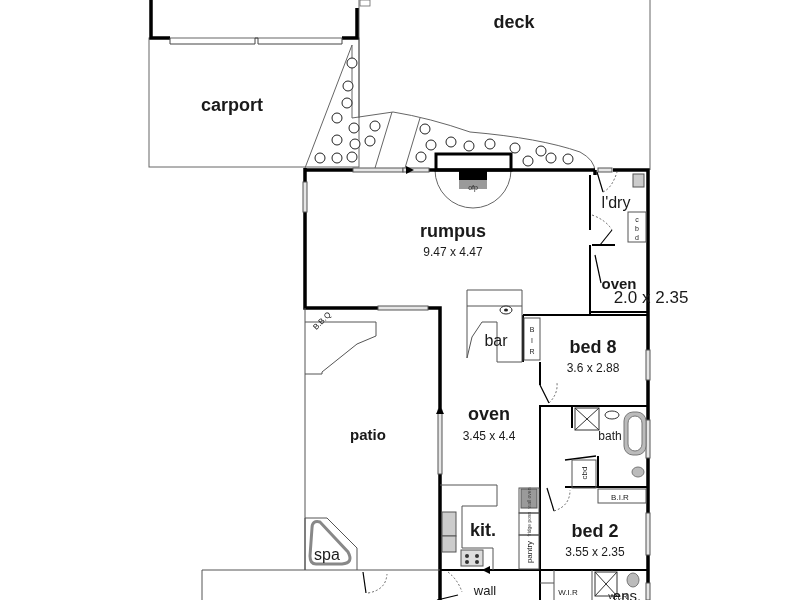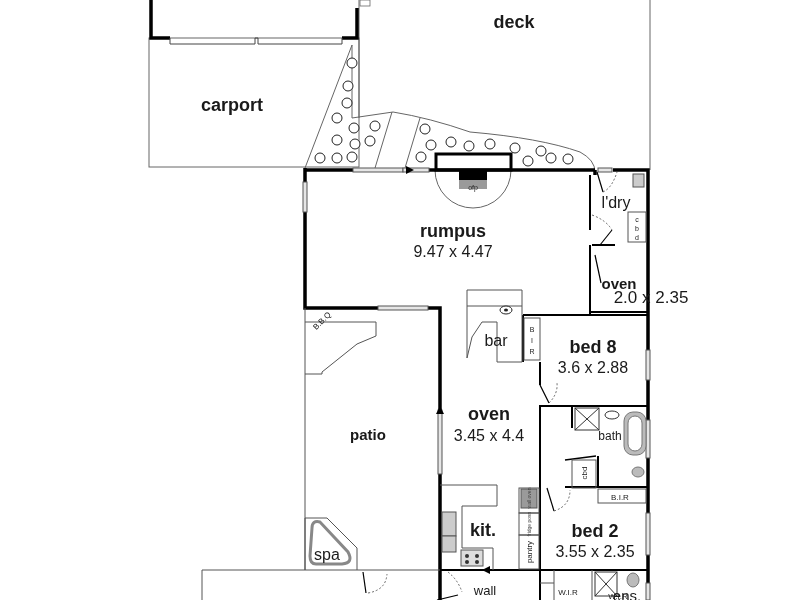--- a/index.html
+++ b/index.html
@@ -1,20 +1,20 @@
 <!DOCTYPE html>
 <html><head>
   <meta charset="utf-8">
   <style>
     html, body { margin: 0; padding: 0; background: #ffffff; }
     body { width: 800px; height: 600px; overflow: hidden; position: relative; }
     #plan { position: absolute; left: 0; top: 0; width: 800px; height: 600px; }
     .lbl { position: absolute; font-family: "Liberation Sans", sans-serif; color: #1a1a1a; white-space: nowrap; transform: translate(-50%, -50%); }
     .room-name { font-size: 18px; font-weight: bold; }
-    .room-dim { font-size: 16px; }
+    .room-dim { font-size: 12px; }
     .small { font-size: 16px; }
     .tiny { font-size: 8px; }
     .micro { font-size: 5px; color: #444; }
     .vert { writing-mode: vertical-rl; transform: translate(-50%, -50%) rotate(180deg); }
     .letters { font-size: 7px; line-height: 9px; text-align: center; white-space: normal; width: 8px; }
   </style>
 </head>
 <body>
 
 <svg id="plan" viewBox="0 0 800 600" xmlns="http://www.w3.org/2000/svg">

